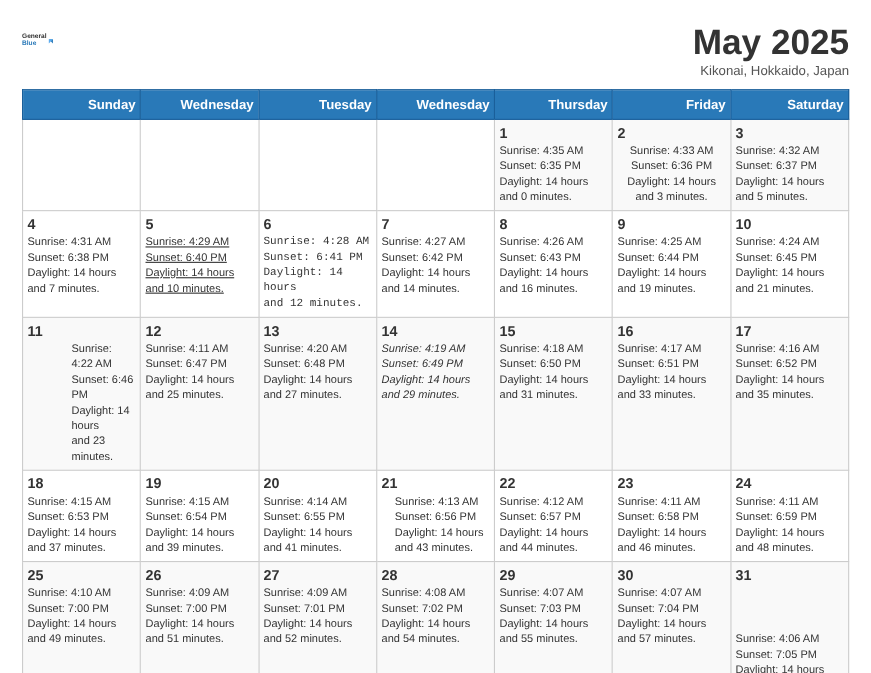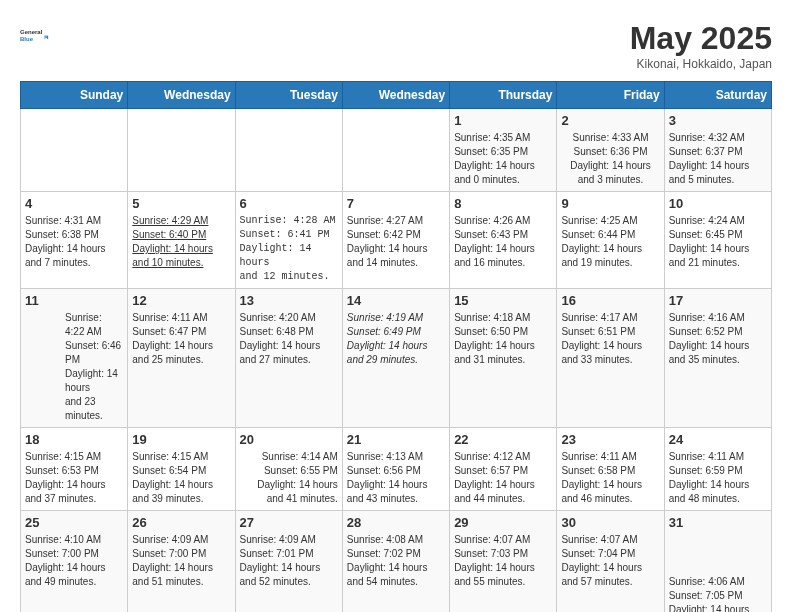--- a/index.html
+++ b/index.html
@@ -248,28 +248,28 @@
         </td>
         <td>
           <div class="day-number">19</div>
           <div class="day-info" style="white-space: pre-line;">Sunrise: 4:15 AM
 Sunset: 6:54 PM
 Daylight: 14 hours
 and 39 minutes.</div>
         </td>
         <td>
           <div class="day-number">20</div>
-          <div class="day-info" style="white-space: pre-line; text-align: right;">Sunrise: 4:14 AM
+          <div class="day-info" style="white-space: pre-line;">Sunrise: 4:14 AM
 Sunset: 6:55 PM
 Daylight: 14 hours
 and 41 minutes.</div>
         </td>
         <td>
           <div class="day-number">21</div>
-          <div class="day-info" style="white-space: pre-line;">Sunrise: 4:13 AM
+          <div class="day-info" style="white-space: pre-line; margin-left: 12px;">Sunrise: 4:13 AM
 Sunset: 6:56 PM
 Daylight: 14 hours
 and 43 minutes.</div>
         </td>
         <td>
           <div class="day-number">22</div>
           <div class="day-info" style="white-space: pre-line;">Sunrise: 4:12 AM
 Sunset: 6:57 PM
 Daylight: 14 hours
 and 44 minutes.</div>

